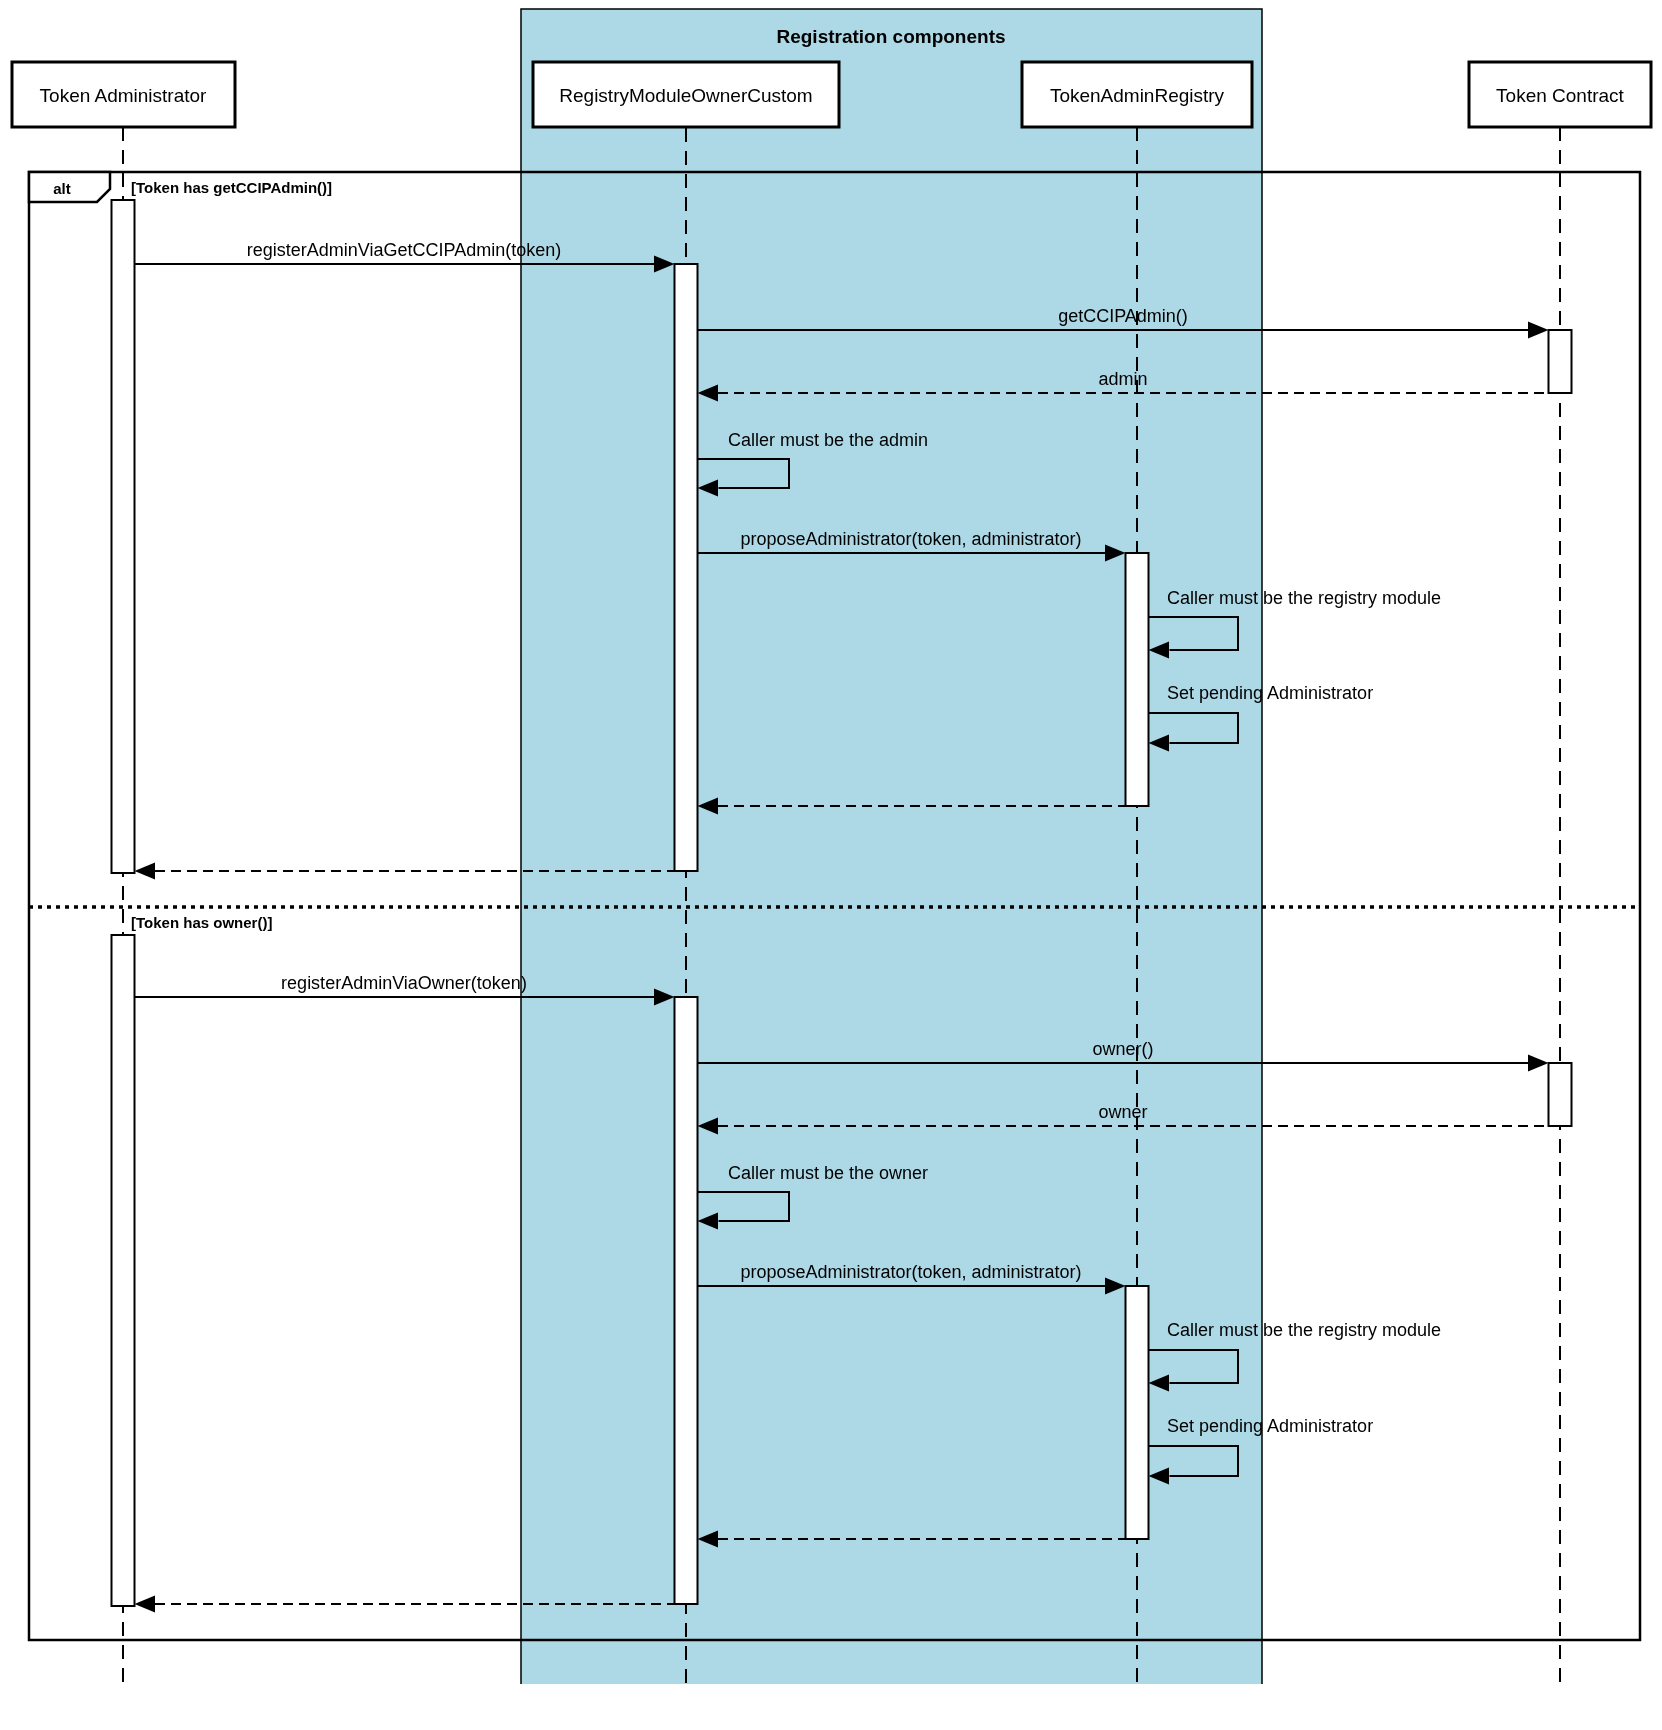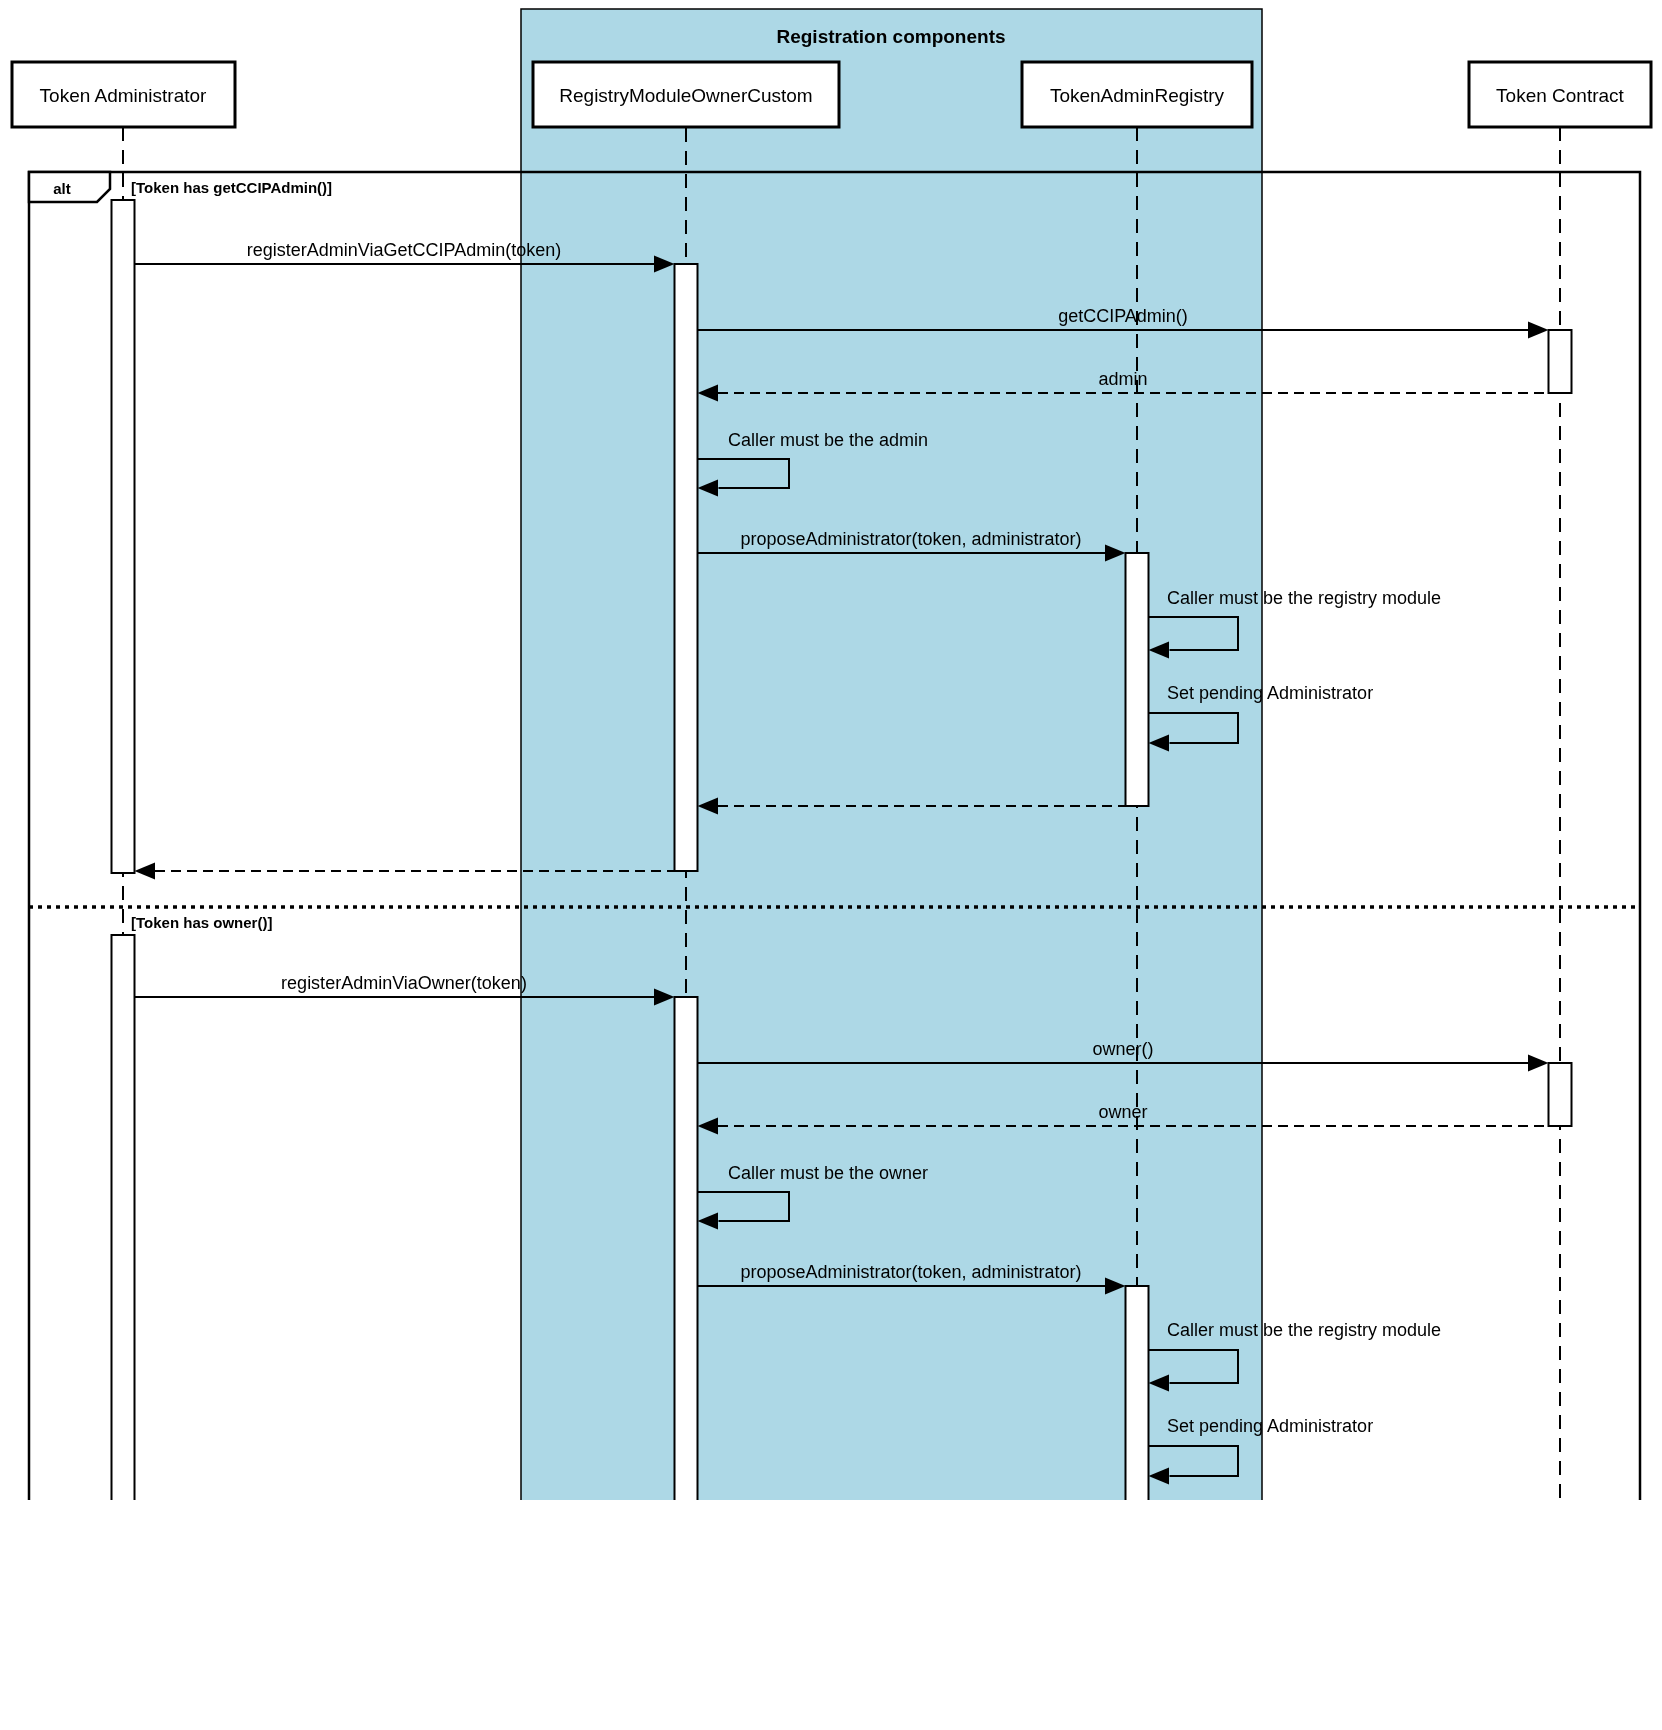--- a/index.html
+++ b/index.html
@@ -1,19 +1,19 @@
 <!DOCTYPE html>
 <html><head>
 <meta charset="utf-8">
 <style>
   html, body { margin: 0; padding: 0; background: #ffffff; }
   #stage {
     position: relative;
     width: 1662px;
-    height: 1500px;
+    height: 1684px;
     background: #ffffff;
     font-family: "Liberation Sans", sans-serif;
   }
   svg { display: block; }
   text {
     font-family: "Liberation Sans", sans-serif;
     fill: #000000;
   }
   .part-label  { font-size: 19px; }
   .msg-label   { font-size: 18px; }

